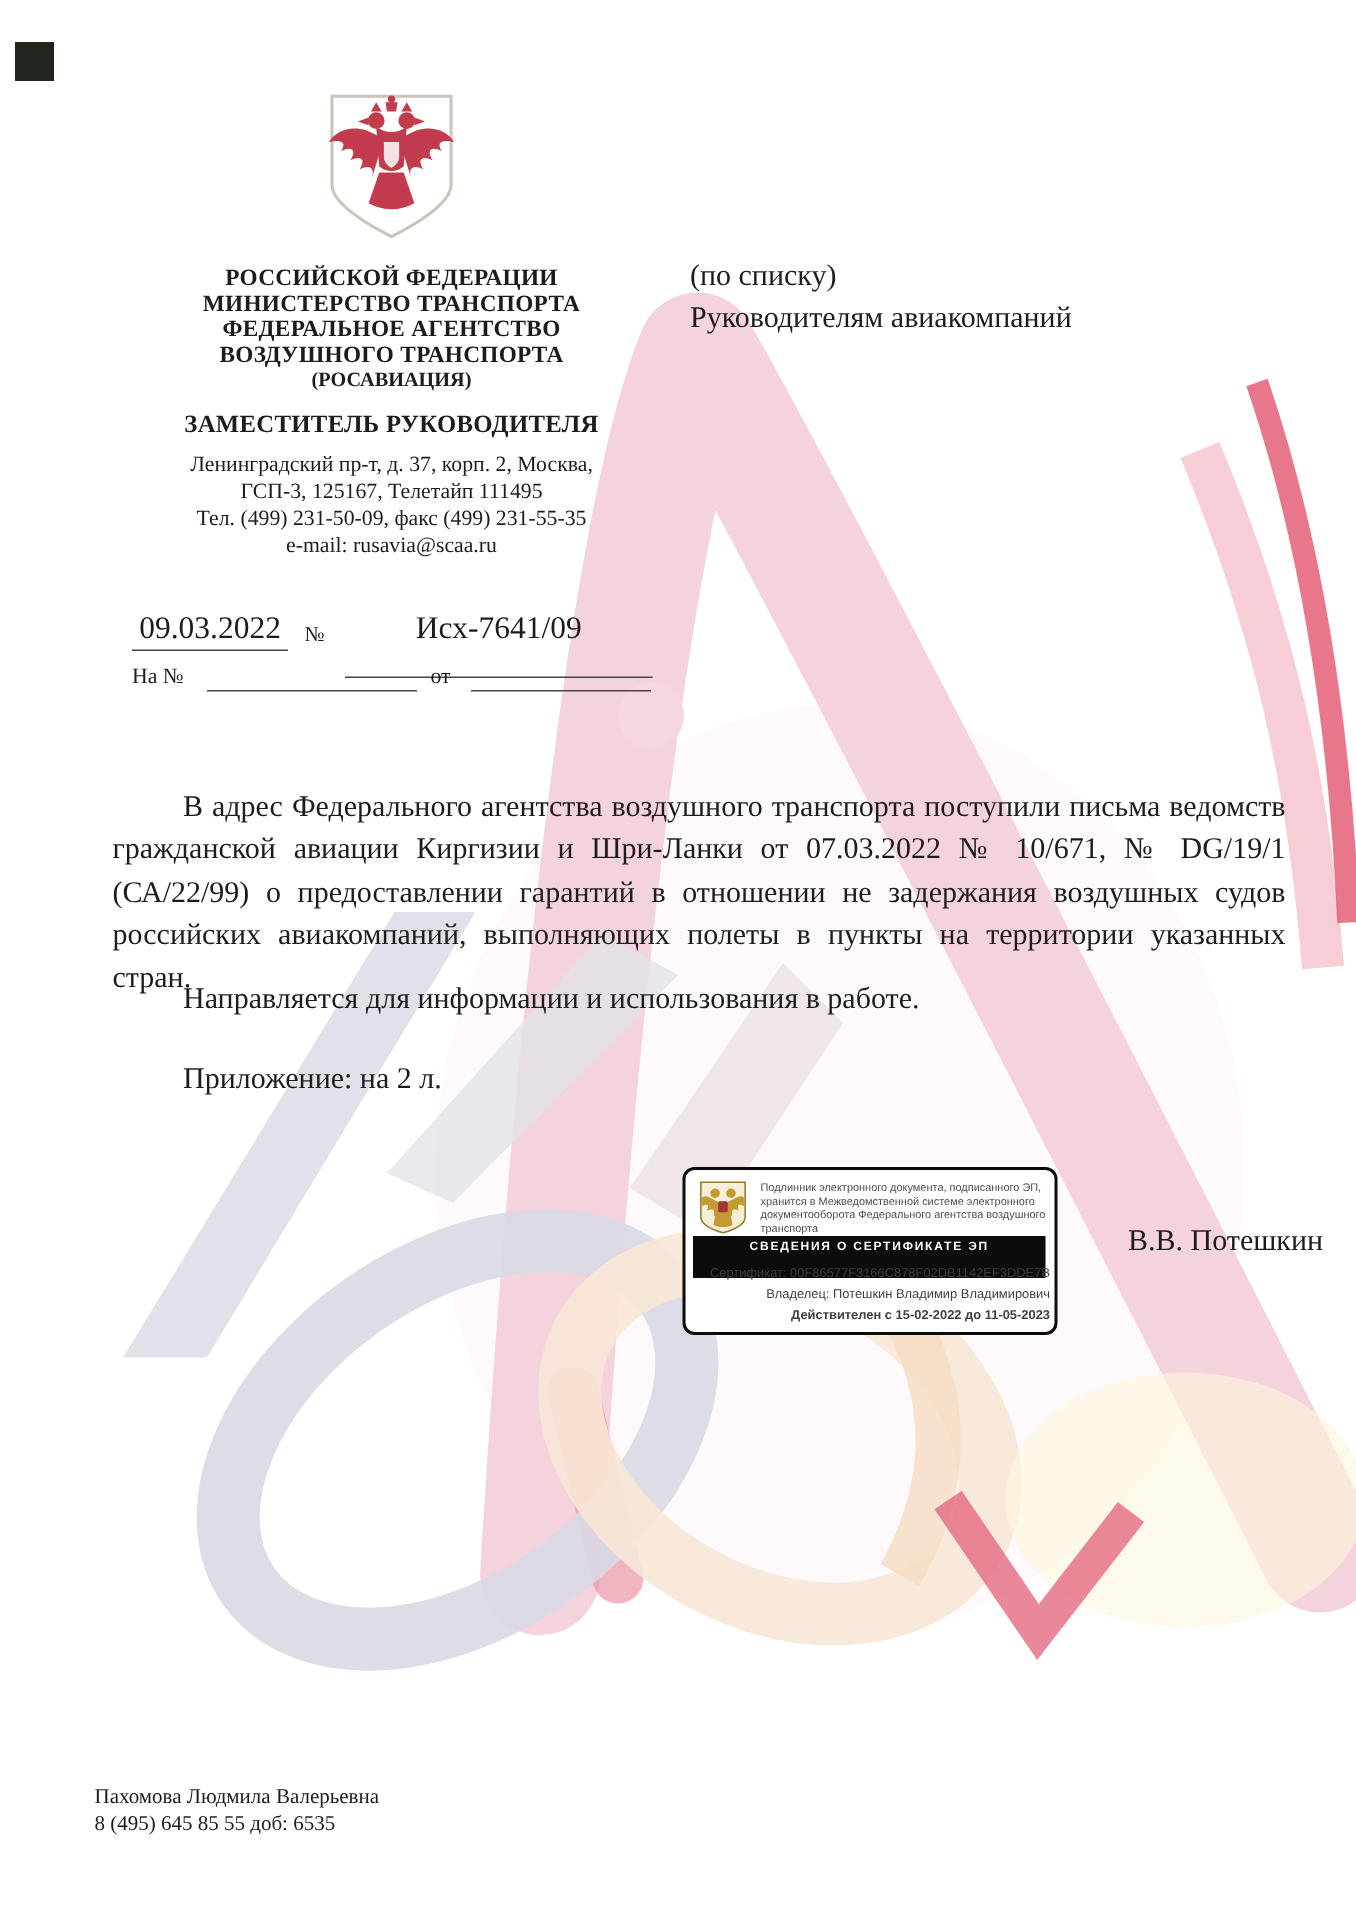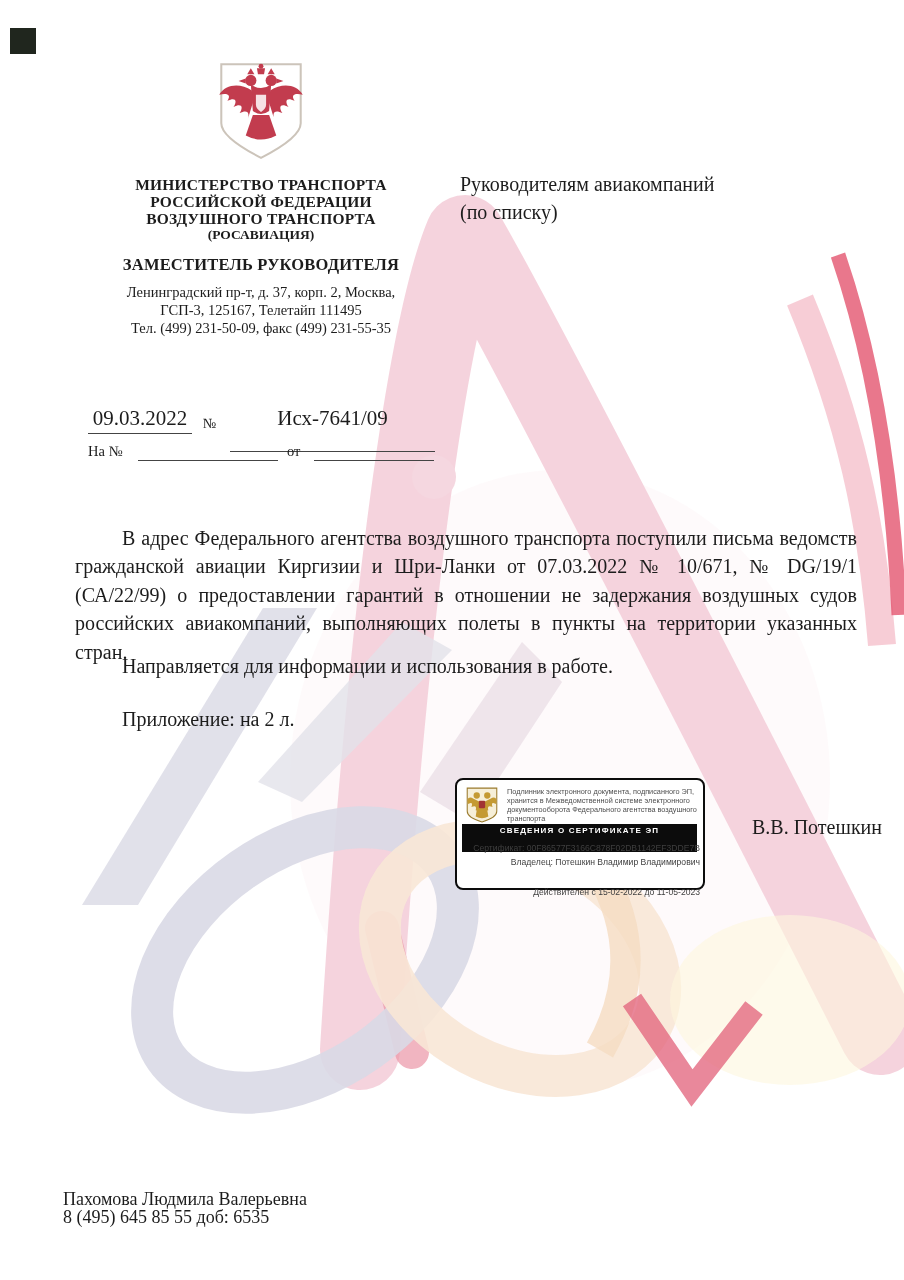--- a/index.html
+++ b/index.html
@@ -37,25 +37,25 @@
   .stamp{position:absolute;left:455px;top:778px;width:250px;height:112px;background:#ffffff;
          border:2.5px solid #0c0c0c;border-radius:8px;box-sizing:border-box;
          font-family:"Liberation Sans", sans-serif;}
   .stamp-emblem{position:absolute;left:7px;top:6px;width:36px;height:38px;}
   .stamp-header{position:absolute;left:50px;top:7px;width:192px;font-size:7.3px;line-height:9px;color:#4e4e4e;}
   .stamp-band{position:absolute;left:5px;top:44px;width:235px;height:28px;background:#0c0c0c;color:#ffffff;
               font-size:8px;font-weight:bold;letter-spacing:1.2px;text-align:center;line-height:13px;}
   .stamp-line{position:absolute;left:8px;width:235px;font-size:8.6px;color:#3f3f3f;line-height:10px;text-align:right;}
   .stamp-cert{top:63px;}
   .stamp-owner{top:77px;}
-  .stamp-valid{top:107px;}
+  .stamp-valid{top:91px;font-weight:bold;}
   
   .signer{position:absolute;left:752px;top:816px;font-size:20px;}
   
-  .footer{position:absolute;left:63px;top:1190px;font-size:18px;line-height:18px;}
+  .footer{position:absolute;left:63px;top:1190px;font-size:14px;line-height:18px;}
 </style>
 </head>
 <body>
 
 <div class="page">
 
   <svg class="watermark" viewBox="0 0 904 1280">
     <ellipse cx="560" cy="780" rx="270" ry="310" fill="#fbeef2" opacity="0.30"></ellipse>
 
     <path d="M 360 1050 C 385 640 425 330 465 235 C 520 330 720 720 880 1035" fill="none" stroke="#f4d1db" stroke-width="80" stroke-linecap="round" stroke-linejoin="round" opacity="0.95"></path>
@@ -95,33 +95,35 @@
           <path d="M70 20 l7 2.5 -7 2.5 Z"></path>
           <path d="M41.5 16 l3.5 -6 3.5 6 Z"></path>
           <path d="M61.5 16 l3.5 -6 3.5 6 Z"></path>
           <path d="M45 26 Q55 33 65 26 L63 52 Q55 58 47 52 Z"></path>
           <path d="M46 32 C34 24 20 26 14 36 C22 34 26 36 22 42 C30 38 32 42 28 48 C36 44 38 48 34 54 C42 50 44 54 42 60 L47 44 Z"></path>
           <path d="M64 32 C76 24 90 26 96 36 C88 34 84 36 88 42 C80 38 78 42 82 48 C74 44 72 48 76 54 C68 50 66 54 68 60 L63 44 Z"></path>
           <path d="M47 56 L40 76 Q55 84 70 76 L63 56 Z"></path>
         </g>
         <path d="M50 36 h10 v10 q0 4 -5 7 q-5 -3 -5 -7 Z" fill="#ffffff" opacity="0.85"></path>
       </svg>
+      <div class="lh-bold">РОССИЙСКОЙ ФЕДЕРАЦИИ</div>
       <div class="lh-bold">МИНИСТЕРСТВО ТРАНСПОРТА</div>
-      <div class="lh-bold">РОССИЙСКОЙ ФЕДЕРАЦИИ</div>
+      <div class="lh-bold">ФЕДЕРАЛЬНОЕ АГЕНТСТВО</div>
       <div class="lh-bold">ВОЗДУШНОГО ТРАНСПОРТА</div>
       <div class="lh-abbr" style="margin-bottom:0;">(РОСАВИАЦИЯ)</div>
       <div class="lh-pos">ЗАМЕСТИТЕЛЬ РУКОВОДИТЕЛЯ</div>
       <div class="lh-addr">Ленинградский пр-т, д. 37, корп. 2, Москва,</div>
       <div class="lh-addr">ГСП-3, 125167, Телетайп 111495</div>
       <div class="lh-addr">Тел. (499) 231-50-09, факс (499) 231-55-35</div>
+      <div class="lh-addr">e-mail: rusavia@scaa.ru</div>
     </div>
 
     <div class="recipient">
+      <div>(по списку)</div>
       <div>Руководителям авиакомпаний</div>
-      <div>(по списку)</div>
     </div>
 
     <div class="ref-date">09.03.2022</div>
     <div class="ref-nosign">№</div>
     <div class="ref-num">Исх-7641/09</div>
     <div class="ref-onlabel">На №</div>
     <div class="ref-line1"></div>
     <div class="ref-from">от</div>
     <div class="ref-line2"></div>
 

